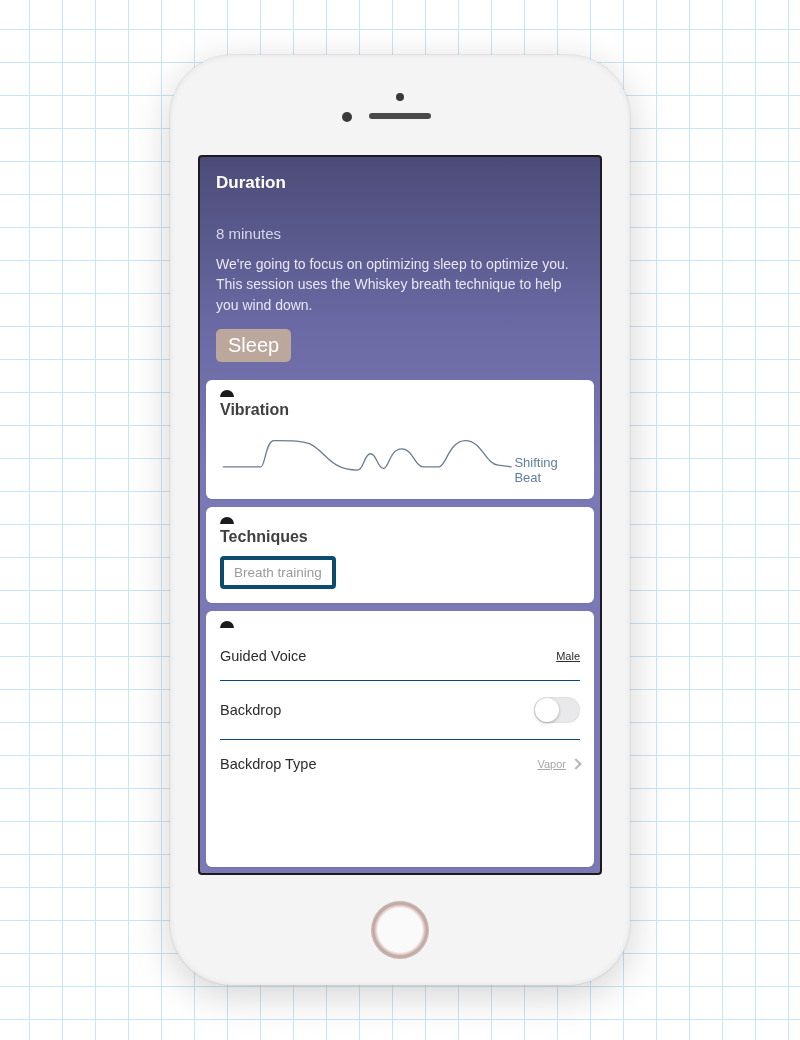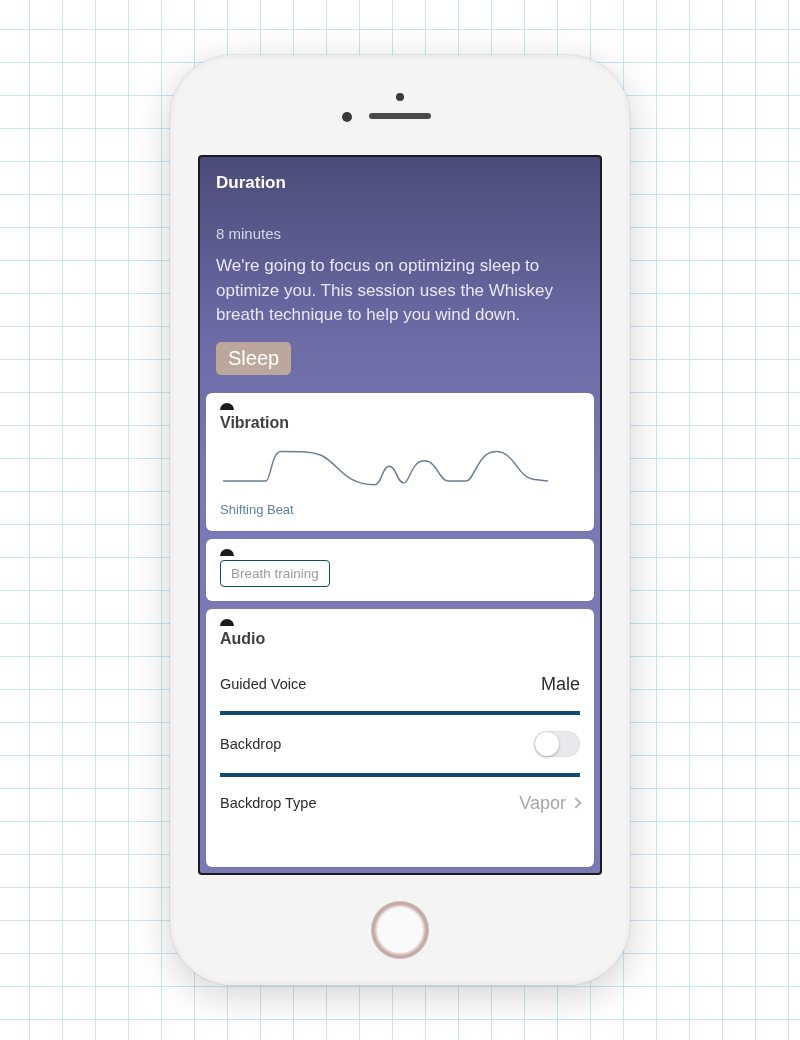--- a/index.html
+++ b/index.html
@@ -75,21 +75,21 @@
     font-size: 17px;
     font-weight: 600;
   }
   .header .duration-value {
     font-size: 15px;
     color: #d7d6ea;
     margin-bottom: 12px;
     margin-top: 32px;
   }
   .header .description {
-    font-size: 17px;
+    font-size: 14px;
     line-height: 1.45;
     color: #e8e7f3;
     margin-bottom: 14px;
     max-width: 360px;
   }
   .tag {
     display: inline-block;
     background: #bba79b;
     color: #fff;
     font-size: 20px;
@@ -120,50 +120,50 @@
   }
   .card h2 {
     font-size: 16px;
     font-weight: 700;
     color: #404040;
     margin-bottom: 10px;
   }
 
   .wave-wrap {
     display: flex;
-    flex-direction: column;
-    align-items: flex-start;
+    flex-direction: row;
+    align-items: flex-end;
   }
   .wave-wrap svg { width: 92%; height: 56px; display: block; }
   .wave-caption {
     font-size: 13px;
     color: #5e7fa0;
     margin-top: 4px;
   }
 
   .chip {
     display: inline-block;
-    border: 1px solid #0c4a6e;
+    border: 4px solid #0c4a6e;
     color: #9b9b9b;
     font-size: 13.5px;
     padding: 5px 10px;
     border-radius: 4px;
   }
 
   .row {
     display: flex;
     justify-content: space-between;
     align-items: center;
     padding: 16px 0;
-    border-bottom: 4px solid #0c4a6e;
+    border-bottom: 1px solid #0c4a6e;
   }
   .row:last-child { border-bottom: none; padding-bottom: 4px; text-align: right; }
   .row:first-of-type { padding-top: 6px; }
   .row .label { font-size: 14.5px; color: #2b2b2b; }
-  .row .value { font-size: 18px; color: #2b2b2b; }
+  .row .value { font-size: 11px; color: #2b2b2b; text-decoration: underline; }
   .row .value.muted { color: #a6a6a6; }
   .row .right { display: flex; align-items: center; gap: 6px; }
 
   .toggle {
     width: 46px; height: 26px;
     background: #e9e9ec;
     border-radius: 26px;
     position: relative;
     box-shadow: inset 0 0 2px rgba(0,0,0,0.12);
   }
@@ -220,26 +220,26 @@
                      C 276 40, 280 8, 300 8
                      C 320 8, 324 36, 340 38
                      L 356 40" fill="none" stroke="#6a7d92" stroke-width="1.6" stroke-linecap="round"></path>
           </svg>
           <div class="wave-caption">Shifting Beat</div>
         </div>
       </div>
 
       <div class="card">
         <div class="card-dot"></div>
+        <h2>Techniques</h2>
         <span class="chip">Breath training</span>
       </div>
 
       <div class="card audio-card">
         <div class="card-dot"></div>
-        <h2>Audio</h2>
 
         <div class="row">
           <span class="label">Guided Voice</span>
           <span class="value">Male</span>
         </div>
 
         <div class="row">
           <span class="label">Backdrop</span>
           <div class="toggle">
             <div class="knob"></div>

